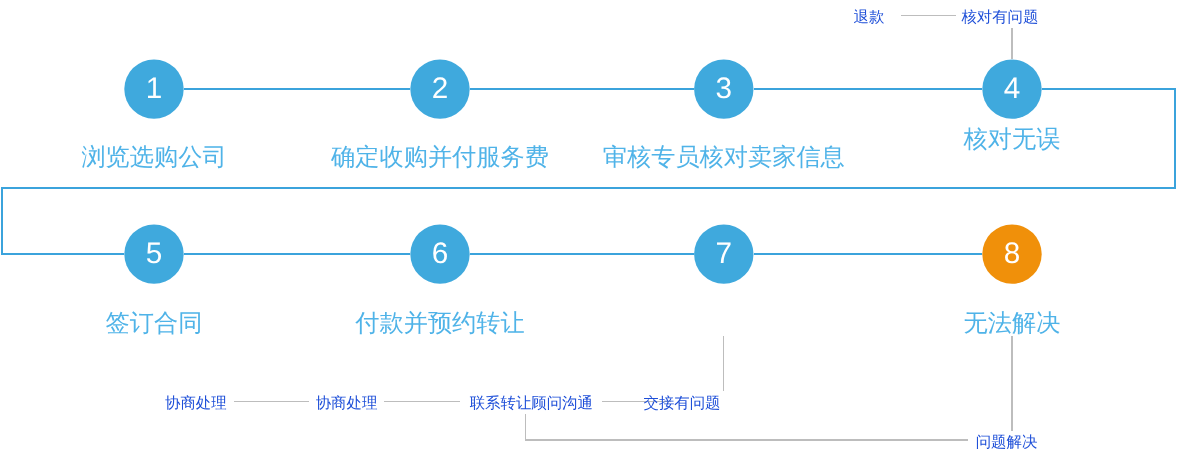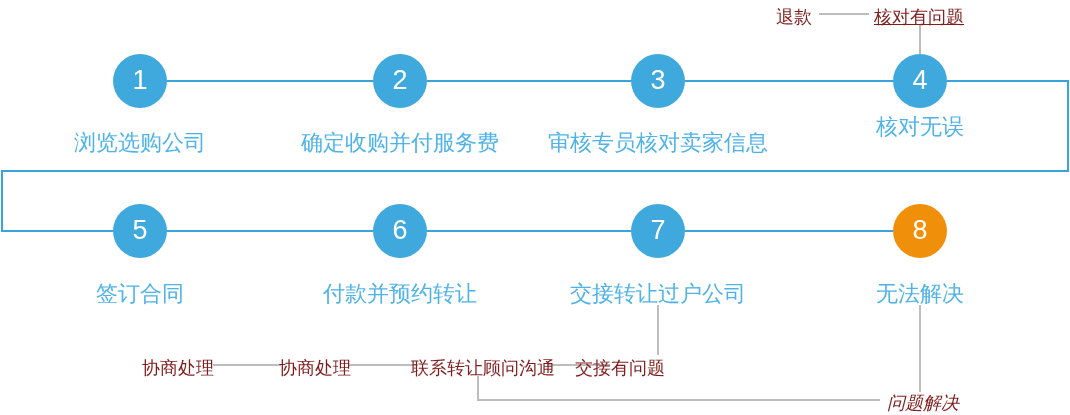--- a/index.html
+++ b/index.html
@@ -48,23 +48,23 @@
     position: absolute;
     font-size: 22px;
     line-height: 1;
     color: #4FB3E8;
     white-space: nowrap;
     transform: translateX(-50%);
     user-select: none;
   }
   .branch-label {
     position: absolute;
-    font-size: 18px;
+    font-size: 14px;
     line-height: 1;
-    color: #7f1d1d;
+    color: #1d4ed8;
     white-space: nowrap;
     user-select: none;
   }
   .branch-label.center { transform: translateX(-50%); }
 </style>
 </head>
 <body>
 
 <div id="flow-root">
 
@@ -125,25 +125,24 @@
   </div>
   <div class="node blue" style="left:631px; top:204px;">
     <span class="node-num">7</span>
   </div>
   <div class="node orange" style="left:893px; top:204px;">
     <span class="node-num">8</span>
   </div>
 
   <div class="step-label" style="left:140px; top:283px;">签订合同</div>
   <div class="step-label" style="left:400px; top:283px;">付款并预约转让</div>
-  <div class="step-label" style="left:658px; top:283px;">交接转让过户公司</div>
   <div class="step-label" style="left:920px; top:283px;">无法解决</div>
 
   <div class="branch-label" style="left:776px; top:8px;">退款</div>
-  <div class="branch-label" style="left:874px; top:8px;text-decoration:underline;">核对有问题</div>
+  <div class="branch-label" style="left:874px; top:8px;">核对有问题</div>
 
   <div class="branch-label center" style="left:178px; top:359px;">协商处理</div>
   <div class="branch-label center" style="left:315px; top:359px;">协商处理</div>
   <div class="branch-label center" style="left:483px; top:359px;">联系转让顾问沟通</div>
   <div class="branch-label center" style="left:620px; top:359px;">交接有问题</div>
-  <div class="branch-label" style="left:887px; top:394px;font-style:italic;">问题解决</div>
+  <div class="branch-label" style="left:887px; top:394px;">问题解决</div>
 
 </div>
 
 </body></html>

